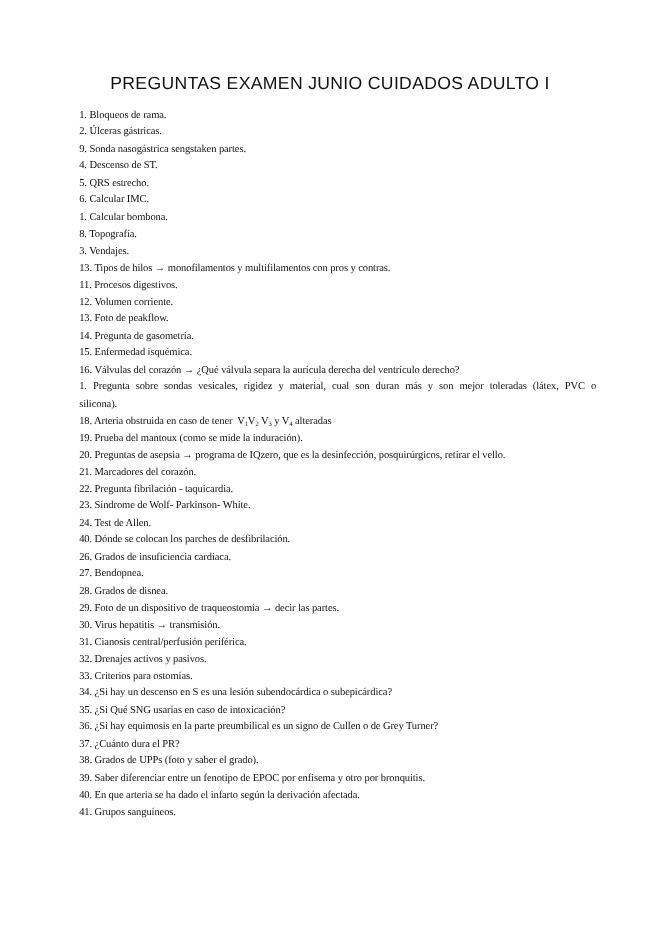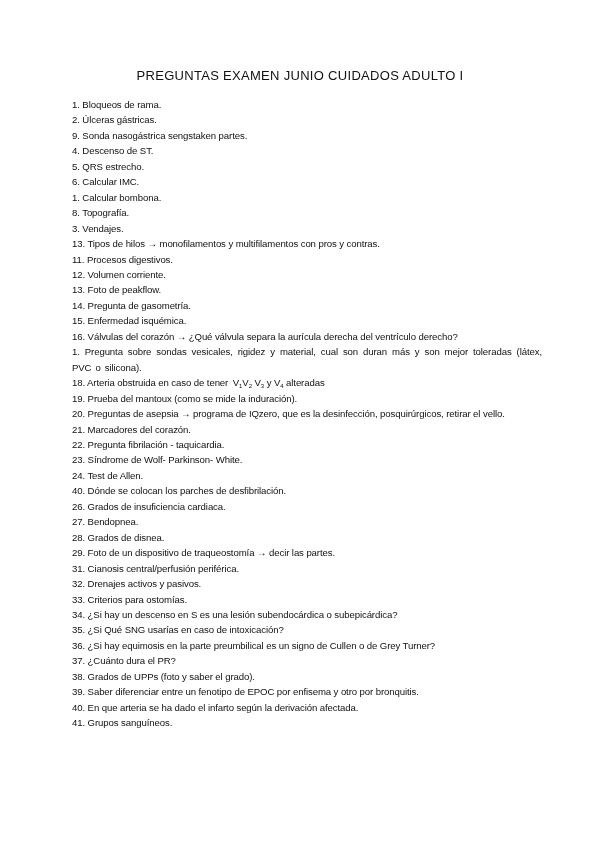--- a/index.html
+++ b/index.html
@@ -22,35 +22,36 @@
       width: 600px;
       height: 848px;
       background: #ffffff;
     }
     .title {
       position: absolute;
       top: 68px;
       left: 0;
       width: 600px;
       text-align: center;
-      font-size: 13px;
+      font-size: 16px;
       letter-spacing: 0.3px;
       color: #111;
     }
     .list {
       position: absolute;
       top: 97px;
       left: 72px;
       width: 470px;
       margin: 0;
       padding: 0;
       list-style: none;
       font-size: 9.6px;
       line-height: 15.45px;
       letter-spacing: -0.1px;
+      font-family: Liberation Serif, serif;
     }
     .list li {
       margin: 0;
       padding: 0;
       white-space: nowrap;
     }
     .list li.wrap {
       white-space: normal;
       text-align: justify;
       word-spacing: 1.5px;
@@ -98,20 +99,21 @@
     <li>20. Preguntas de asepsia → programa de IQzero, que es la desinfección, posquirúrgicos, retirar el vello.</li>
     <li>21. Marcadores del corazón.</li>
     <li>22. Pregunta fibrilación - taquicardia.</li>
     <li>23. Síndrome de Wolf- Parkinson- White.</li>
     <li>24. Test de Allen.</li>
     <li>40. Dónde se colocan los parches de desfibrilación.</li>
     <li>26. Grados de insuficiencia cardiaca.</li>
     <li>27. Bendopnea.</li>
     <li>28. Grados de disnea.</li>
     <li>29. Foto de un dispositivo de traqueostomía → decir las partes.</li>
+    <li>30. Virus hepatitis → transmisión.</li>
     <li>31. Cianosis central/perfusión periférica.</li>
     <li>32. Drenajes activos y pasivos.</li>
     <li>33. Criterios para ostomías.</li>
     <li>34. ¿Si hay un descenso en S es una lesión subendocárdica o subepicárdica?</li>
     <li>35. ¿Si Qué SNG usarías en caso de intoxicación?</li>
     <li>36. ¿Si hay equimosis en la parte preumbilical es un signo de Cullen o de Grey Turner?</li>
     <li>37. ¿Cuánto dura el PR?</li>
     <li>38. Grados de UPPs (foto y saber el grado).</li>
     <li>39. Saber diferenciar entre un fenotipo de EPOC por enfisema y otro por bronquitis.</li>
     <li>40. En que arteria se ha dado el infarto según la derivación afectada.</li>

